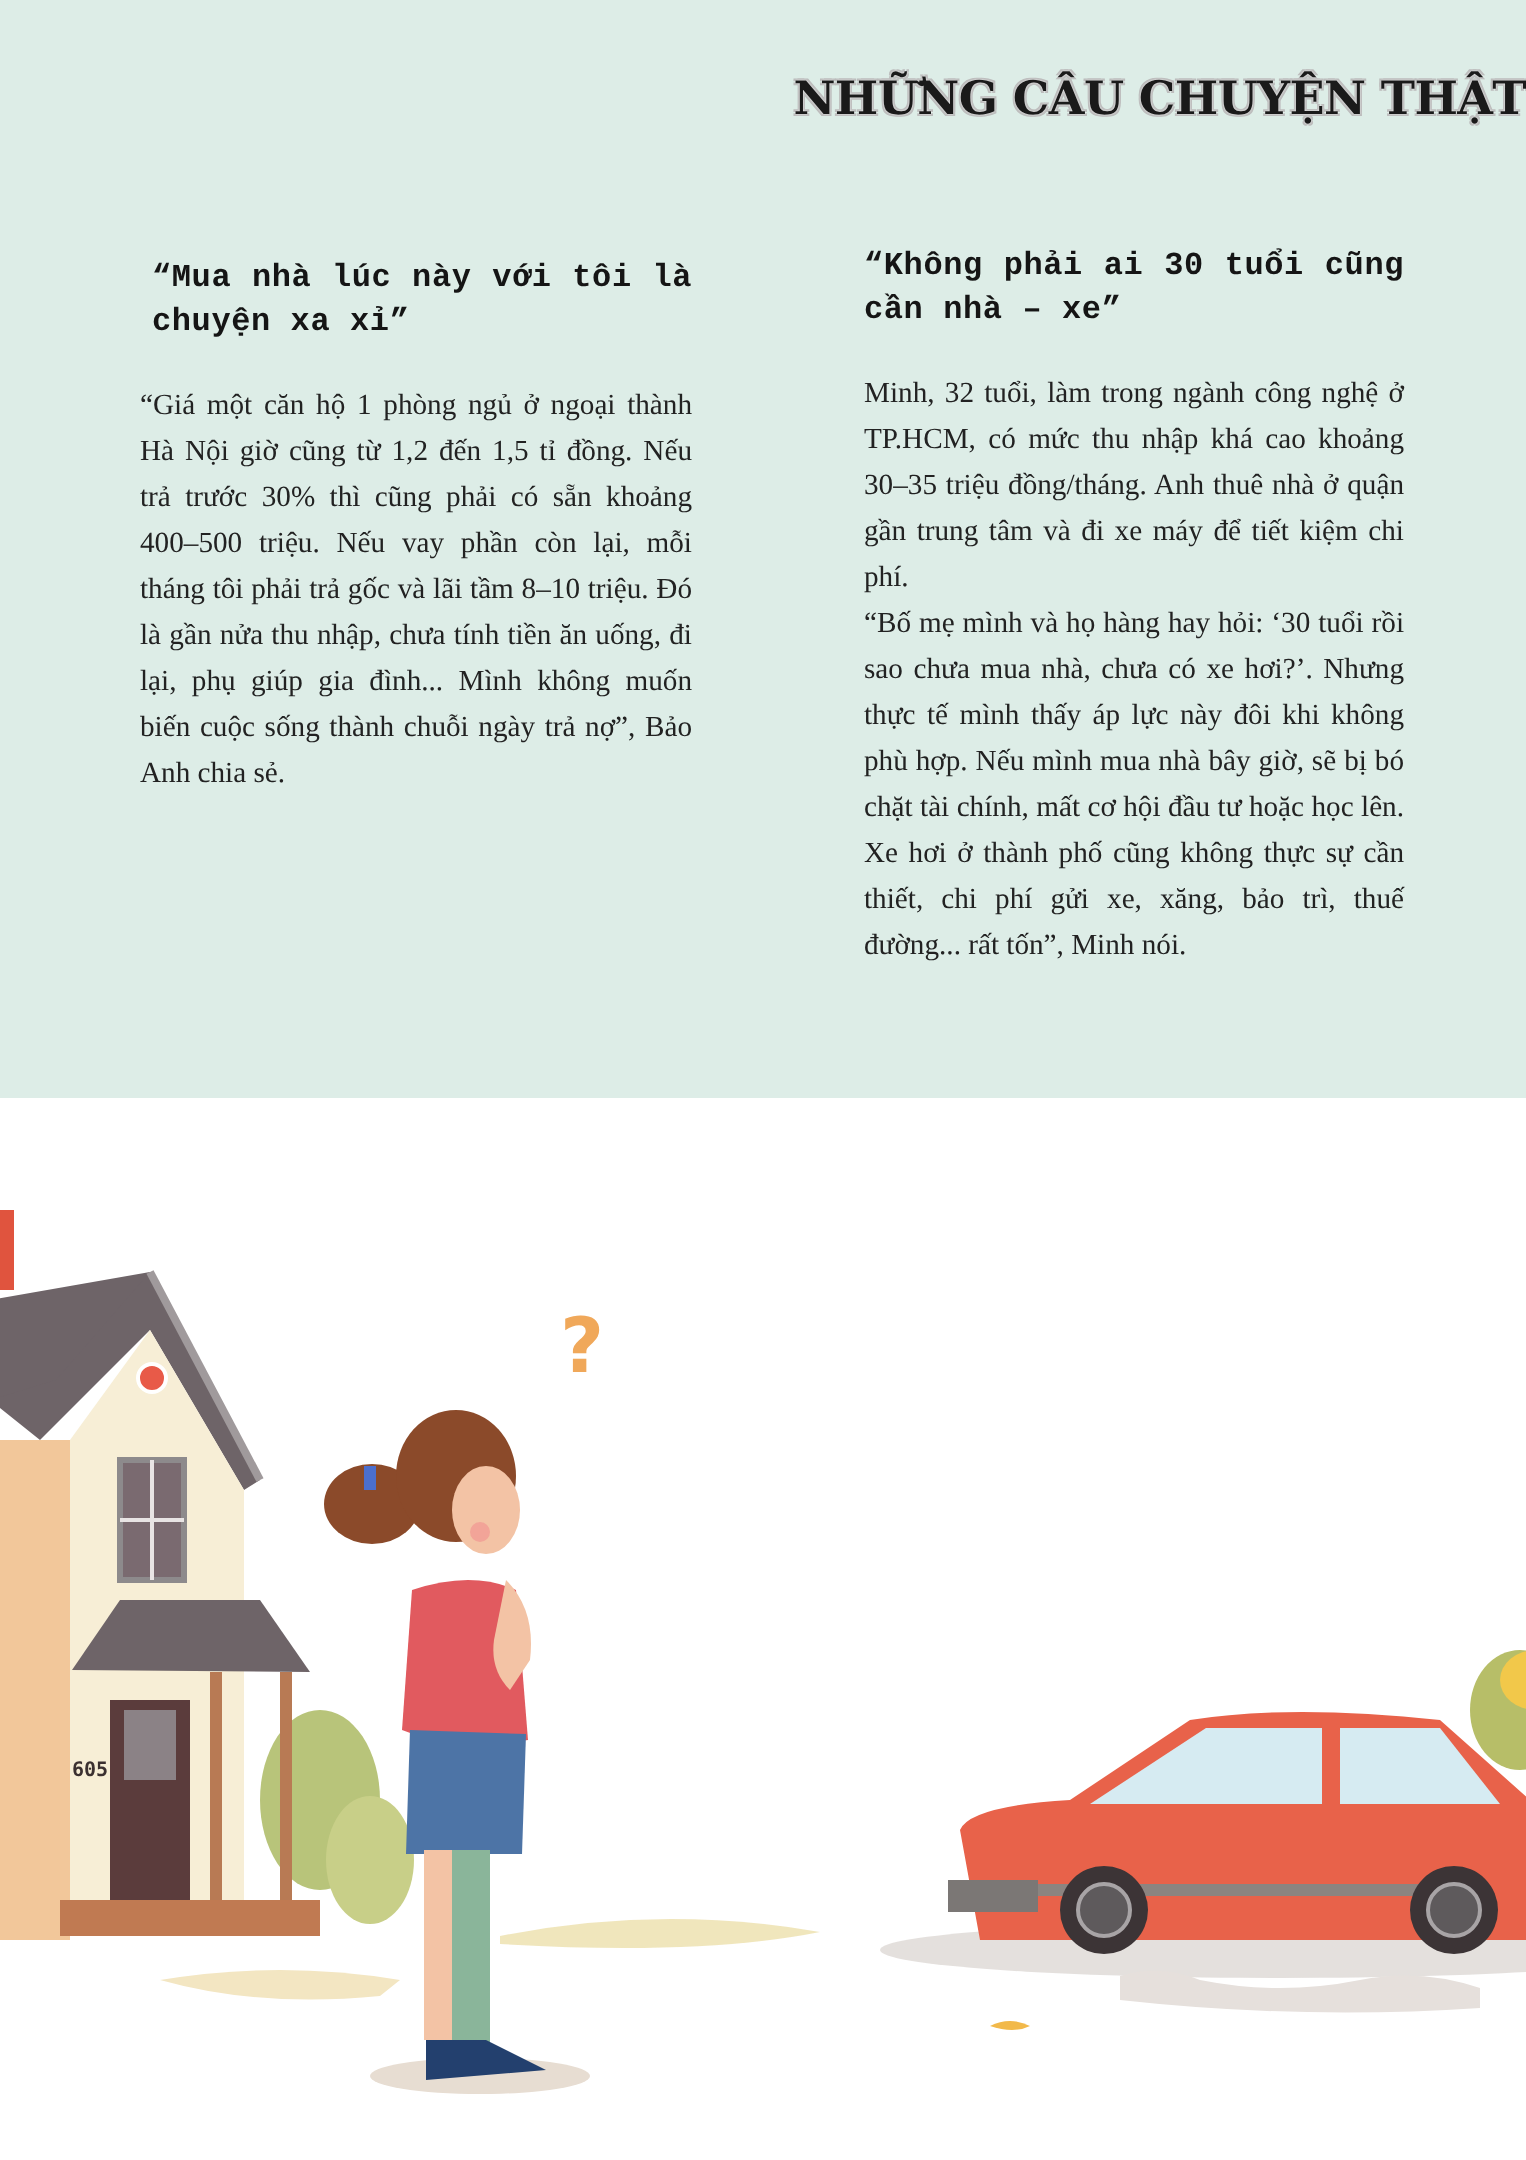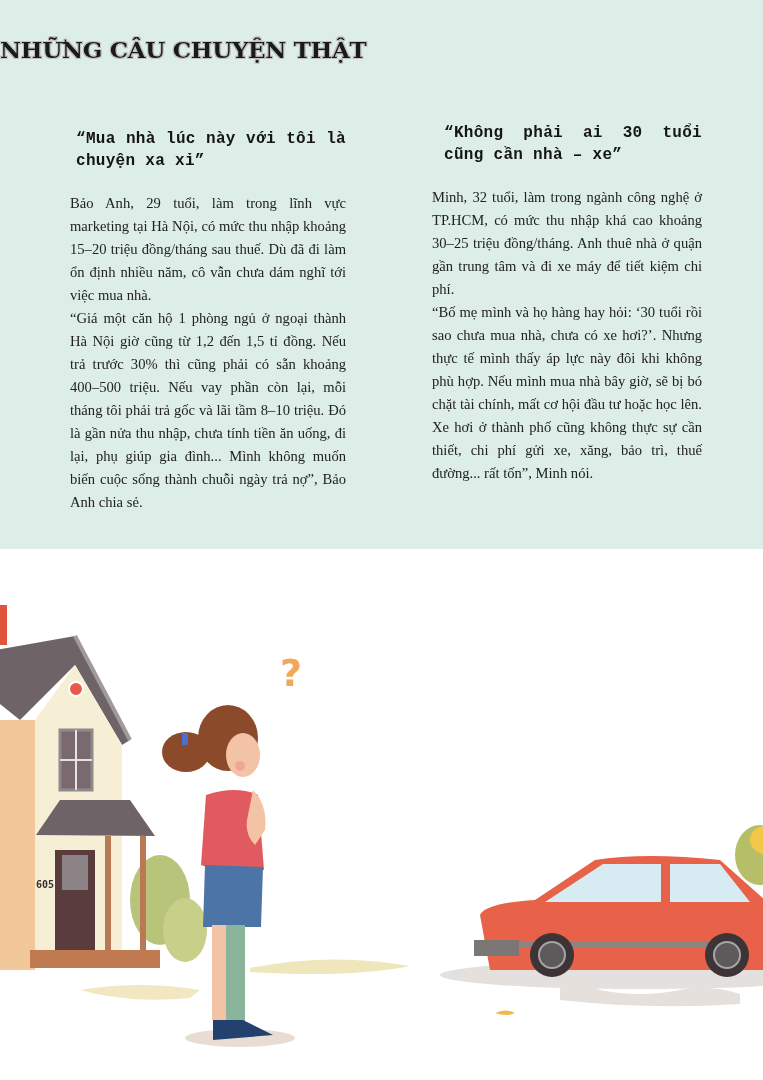--- a/index.html
+++ b/index.html
@@ -1,44 +1,43 @@
 <!DOCTYPE html>
 <html><head>
 <meta charset="utf-8">
 <style>
   html, body { margin:0; padding:0; }
   body { width:763px; height:1080px; position:relative; background:#ffffff; overflow:hidden; font-family:"DejaVu Serif", serif; }
   .panel { position:absolute; left:0; top:0; width:763px; height:549px; background:#ddede7; }
-  .title { position:absolute; left:0; top:34px; width:763px; text-align:left; font-family:"DejaVu Serif", serif; font-weight:bold; font-size:23px; line-height:31px; color:#1a1a1a; letter-spacing:-0.3px;
+  .title { position:absolute; left:0; top:34px; width:763px; text-align:right; font-family:"DejaVu Serif", serif; font-weight:bold; font-size:23px; line-height:31px; color:#1a1a1a; letter-spacing:-0.3px;
     text-shadow: 0 0 1px #fff, 1px 1px 0 #bcbcbc, -1px -1px 0 #bcbcbc, 1px -1px 0 #bcbcbc, -1px 1px 0 #bcbcbc; }
   .col { position:absolute; }
   .col.left { left:70px; top:128px; width:276px; }
   .col.right { left:432px; top:122px; width:270px; }
   .heading { font-weight:bold; font-size:16px; line-height:22px; color:#151515; text-align:justify; margin:0 0 20px 6px; letter-spacing:0.3px;font-family:Liberation Mono, monospace; }
-  .col.right .heading { margin-left:12px; }
+  .col.right .heading { margin-left:0; }
   .para { font-family:"Liberation Serif", serif; font-size:14.6px; line-height:23px; color:#222; text-align:justify; margin:0; }
   .illustration { position:absolute; left:0; top:549px; width:763px; height:531px; }
 </style>
 </head>
 <body>
 
 <div class="panel">
   <div class="title">
     <div>NHỮNG CÂU CHUYỆN THẬT</div>
   </div>
 
   <div class="col left">
     <h2 class="heading">“Mua nhà lúc này với tôi là chuyện xa xỉ”</h2>
-    <p class="para">Bảo Anh, 29 tuổi, làm trong lĩnh vực marketing tại Hà Nội, có mức thu nhập khoảng 15–20 triệu đồng/tháng sau thuế. Dù đã đi làm ổn định nhiều năm, cô vẫn chưa dám nghĩ tới việc mua nhà.</p>
     <p class="para">“Giá một căn hộ 1 phòng ngủ ở ngoại thành Hà Nội giờ cũng từ 1,2 đến 1,5 tỉ đồng. Nếu trả trước 30% thì cũng phải có sẵn khoảng 400–500 triệu. Nếu vay phần còn lại, mỗi tháng tôi phải trả gốc và lãi tầm 8–10 triệu. Đó là gần nửa thu nhập, chưa tính tiền ăn uống, đi lại, phụ giúp gia đình... Mình không muốn biến cuộc sống thành chuỗi ngày trả nợ”, Bảo Anh chia sẻ.</p>
   </div>
 
   <div class="col right">
     <h2 class="heading">“Không phải ai 30 tuổi cũng cần nhà – xe”</h2>
-    <p class="para">Minh, 32 tuổi, làm trong ngành công nghệ ở TP.HCM, có mức thu nhập khá cao khoảng 30–25 triệu đồng/tháng. Anh thuê nhà ở quận gần trung tâm và đi xe máy để tiết kiệm chi phí.</p>
+    <p class="para">Minh, 32 tuổi, làm trong ngành công nghệ ở TP.HCM, có mức thu nhập khá cao khoảng 30–35 triệu đồng/tháng. Anh thuê nhà ở quận gần trung tâm và đi xe máy để tiết kiệm chi phí.</p>
     <p class="para">“Bố mẹ mình và họ hàng hay hỏi: ‘30 tuổi rồi sao chưa mua nhà, chưa có xe hơi?’. Nhưng thực tế mình thấy áp lực này đôi khi không phù hợp. Nếu mình mua nhà bây giờ, sẽ bị bó chặt tài chính, mất cơ hội đầu tư hoặc học lên. Xe hơi ở thành phố cũng không thực sự cần thiết, chi phí gửi xe, xăng, bảo trì, thuế đường... rất tốn”, Minh nói.</p>
   </div>
 </div>
 
 <div class="illustration">
   <svg width="763" height="531" viewBox="0 549 763 531" xmlns="http://www.w3.org/2000/svg">
 
     <ellipse cx="640" cy="975" rx="200" ry="14" fill="#ddd8d4" opacity="0.8"></ellipse>
     <ellipse cx="240" cy="1038" rx="55" ry="9" fill="#e7ddd2"></ellipse>
     <path d="M560 988 q20 -6 40 2 q40 8 80 0 q30 -6 60 4 l0 10 q-90 6 -180 -4z" fill="#e6e0dc"></path>

